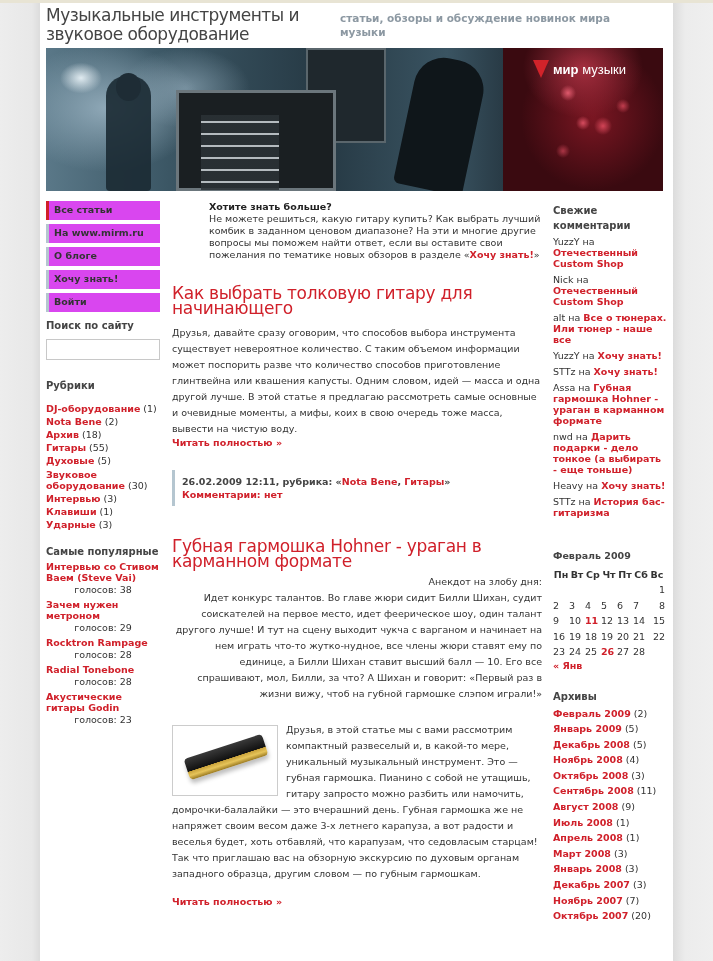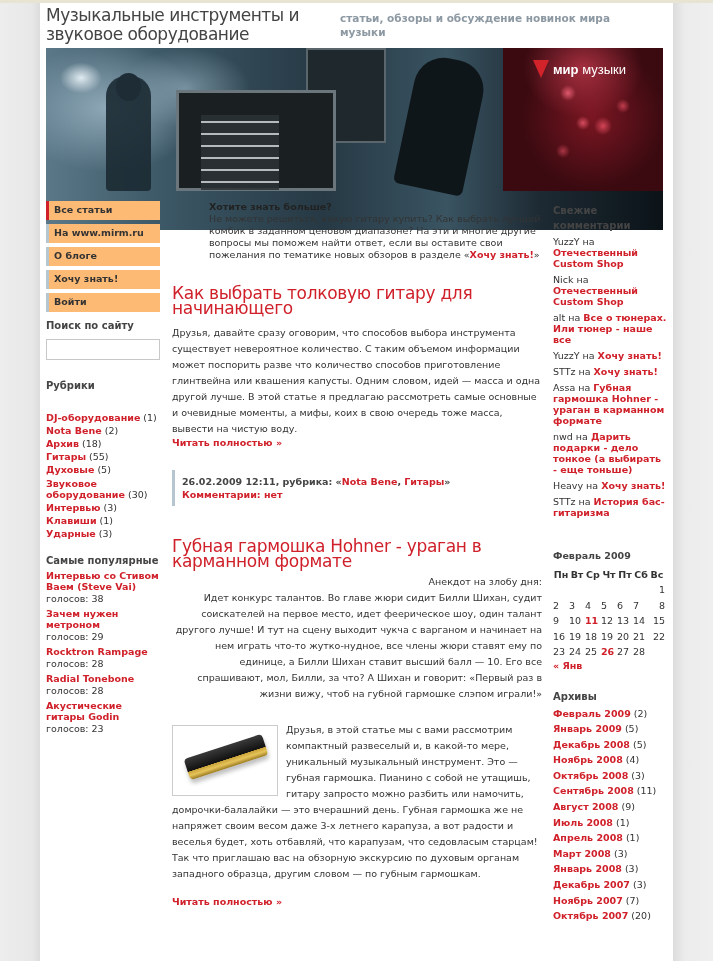--- a/index.html
+++ b/index.html
@@ -25,21 +25,21 @@
       position: absolute; left: 6px; top: 3px; width: 260px;
       font-family: "DejaVu Sans", sans-serif; font-size: 17px; line-height: 19px;
       color: #444; letter-spacing: -0.5px;
     }
     .tagline {
       position: absolute; left: 300px; top: 8px; width: 300px;
       text-align: left; font-size: 10.5px; line-height: 14px;
       color: #8c98a2; font-weight: bold;
     }
     .banner {
-      position: absolute; left: 6px; top: 45px; width: 617px; height: 182px;
+      position: absolute; left: 6px; top: 45px; width: 617px; height: 143px;
       overflow: hidden;
       background:
         radial-gradient(ellipse 30px 22px at 35px 30px, rgba(230,240,245,0.95), rgba(200,215,225,0) 70%),
         radial-gradient(ellipse 120px 80px at 60px 60px, rgba(150,175,190,0.9), rgba(60,85,100,0) 80%),
         radial-gradient(ellipse 80px 50px at 140px 40px, rgba(130,155,170,0.8), rgba(60,85,100,0) 80%),
         linear-gradient(to right, #5a7888 0%, #3b5664 20%, #263944 45%, #3a5462 65%, #1d2a33 80%, #0b1318 100%);
     }
     .banner-figure { position: absolute; left: 60px; top: 28px; width: 45px; height: 115px; background: #1b2a33; border-radius: 20px 20px 4px 4px; opacity: 0.9; }
     .banner-head { position: absolute; left: 70px; top: 25px; width: 25px; height: 28px; background: #1e2c35; border-radius: 50%; }
     .banner-rack { position: absolute; left: 130px; top: 42px; width: 160px; height: 101px; background: #1a1f22; border: 3px solid #6b767c; }
@@ -60,31 +60,31 @@
     }
     .banner-logo { position: absolute; left: 30px; top: 12px; display: flex; align-items: center; gap: 4px; }
     .logo-mark { width: 0; height: 0; border-left: 8px solid transparent; border-right: 8px solid transparent; border-top: 18px solid #d2232a; position: relative; }
     .logo-text { color: #fff; font-size: 13px; font-family: "Liberation Sans", sans-serif; }
     .logo-text b { font-weight: bold; }
 
     
     .left { position: absolute; left: 6px; top: 198px; width: 114px; }
     .nav-item {
       display: block; height: 19px; margin-bottom: 4px;
-      background: #fdba74; border-left: 3px solid #b5c6d0;
+      background: #d946ef; border-left: 3px solid #b5c6d0;
       padding: 3px 0 0 5px; font-weight: bold; font-size: 9.5px; color: #333; cursor: pointer;
     }
     .nav-item.active { border-left-color: #d0202a; }
     .side-heading { font-weight: bold; color: #444; font-size: 10px; margin-top: 2px; line-height: 15px; }
     .search-input { display: block; width: 114px; height: 21px; border: 1px solid #c8c8c8; margin-top: 6px; background: #fff; }
-    .cat-list { margin-top: 18px; line-height: 13px; }
+    .cat-list { margin-top: 9px; line-height: 13px; }
     .cat-list li { list-style: none; }
     .cat-list .count { color: #333; }
     .pop-list li { list-style: none; margin-bottom: 4px; line-height: 11px; }
-    .pop-list .votes { color: #333; display: block; margin-top: 1px; }
+    .pop-list .votes { color: #333; display: block; margin-top: 1px; text-align: center; }
 
     
     .main { position: absolute; left: 132px; top: 198px; width: 370px; }
     .promo { margin-left: 37px; line-height: 12px; color: #333; }
     .promo b { color: #222; }
     .post-title { font-size: 17px; line-height: 15px; color: #d0202a; font-weight: normal; font-family: "DejaVu Sans", sans-serif; letter-spacing: -0.3px; }
     .post-body { line-height: 16px; margin-top: 9px; }
     .post-meta {
       margin-top: 22px; border-left: 3px solid #b5c6d0; padding: 5px 0 5px 7px;
       font-weight: bold; line-height: 13px; color: #444;

